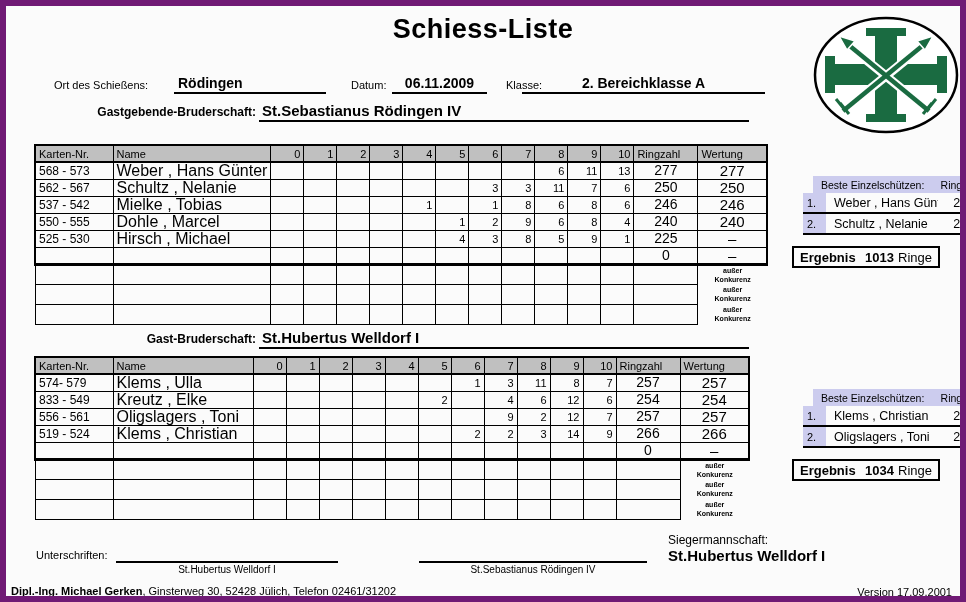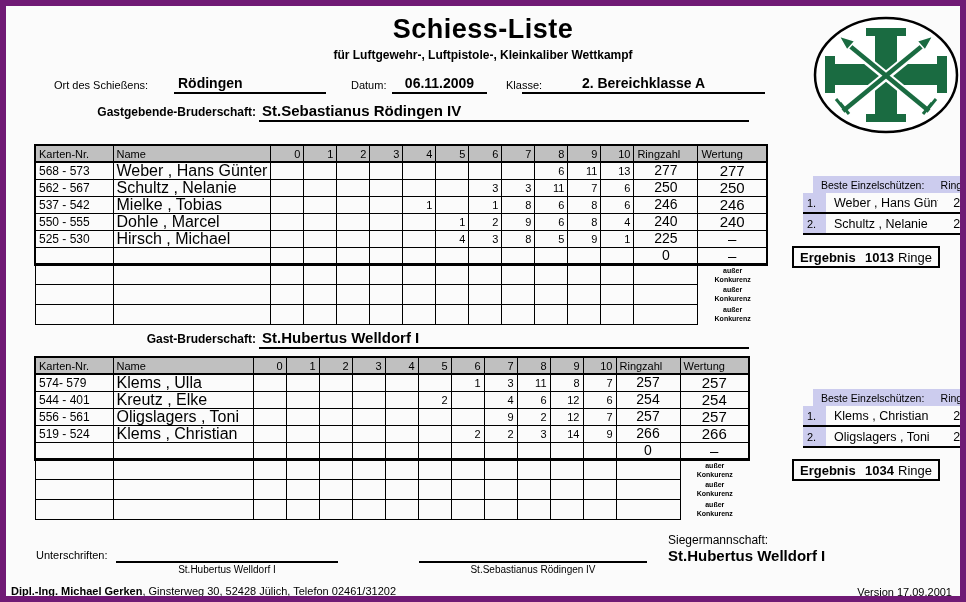--- a/index.html
+++ b/index.html
@@ -68,21 +68,20 @@
   .footer-right{right:8px;top:580px;font-size:11px;}
 
   .logo{left:805px;top:8px;width:150px;height:122px;}
 </style>
 </head>
 <body>
 
 <div class="page">
 
   <div class="abs title">Schiess-Liste</div>
-  <div class="abs subtitle">für Luftgewehr-, Luftpistole-, Kleinkaliber Wettkampf</div>
 
   <svg class="abs logo" viewBox="0 0 150 122">
     <ellipse cx="75" cy="61" rx="71" ry="57" fill="#ffffff" stroke="#000000" stroke-width="2.5"></ellipse>
     <g fill="#1a6b41">
       <rect x="64" y="14" width="22" height="94"></rect>
       <rect x="55" y="14" width="40" height="8"></rect>
       <rect x="55" y="100" width="40" height="8"></rect>
       <rect x="20" y="50" width="110" height="21"></rect>
       <rect x="14" y="42" width="10" height="37"></rect>
       <rect x="126" y="42" width="10" height="37"></rect>
@@ -339,21 +338,21 @@
           <td class="c-hit"></td>
           <td class="c-hit">1</td>
           <td class="c-hit">3</td>
           <td class="c-hit">11</td>
           <td class="c-hit">8</td>
           <td class="c-hit">7</td>
           <td class="c-ring">257</td>
           <td class="c-wert">257</td>
         </tr>
         <tr>
-          <td class="c-karten">544 - 401</td>
+          <td class="c-karten">833 - 549</td>
           <td class="c-name">Kreutz , Elke</td>
           <td class="c-hit"></td>
           <td class="c-hit"></td>
           <td class="c-hit"></td>
           <td class="c-hit"></td>
           <td class="c-hit"></td>
           <td class="c-hit">2</td>
           <td class="c-hit"></td>
           <td class="c-hit">4</td>
           <td class="c-hit">6</td>

